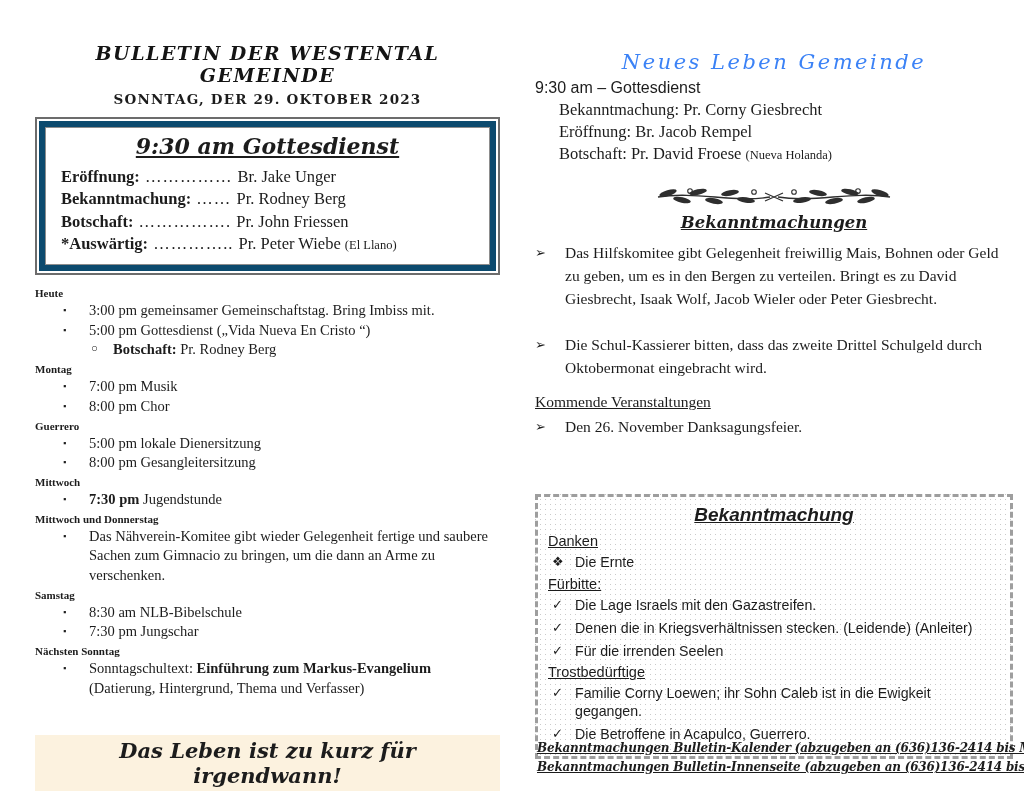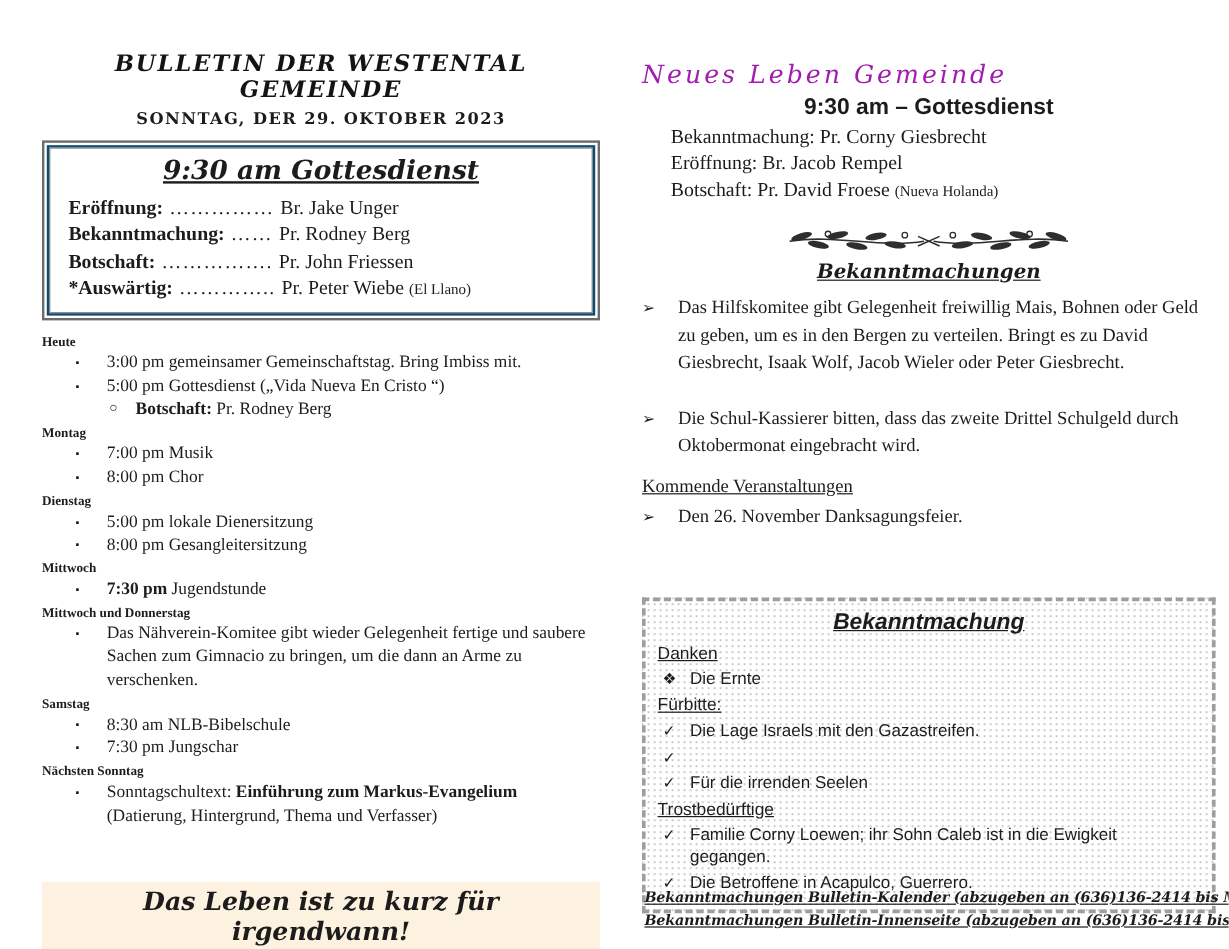--- a/index.html
+++ b/index.html
@@ -5,41 +5,41 @@
   * { margin:0; padding:0; box-sizing:border-box; }
   html,body { background:#ffffff; }
   body { font-family:"Liberation Serif", serif; color:#1c1c1c; }
   .page { position:relative; width:1024px; height:791px; background:#fff; overflow:hidden;padding-left:26px; }
 
   
   .left-col { position:absolute; left:35px; top:42px; width:465px; }
   .bulletin-title { text-align:center; font-family:"DejaVu Serif",serif; font-style:italic; font-weight:bold; font-size:19px; letter-spacing:1.5px; color:#141414; }
   .bulletin-subtitle { text-align:center; font-family:"DejaVu Serif",serif; font-weight:bold; font-size:13.5px; letter-spacing:1.2px; margin-top:5px; }
   .service-box-outer { margin-top:10px; border:2px solid #6c6c6c; padding:2px; }
-  .service-box-inner { border:2px solid #0c4a6e; box-shadow: inset 0 0 0 1px #8d8d8d; padding:6px 16px 10px; }
+  .service-box-inner { border:6px solid #0c4a6e; box-shadow: inset 0 0 0 1px #8d8d8d; padding:6px 16px 10px; }
   .service-title { text-align:center; font-family:"DejaVu Serif",serif; font-style:italic; font-weight:bold; font-size:22px; text-decoration:underline; margin-bottom:7px; }
   .svc-row { font-size:16.5px; line-height:1.35; white-space:nowrap; }
   .svc-label { font-weight:bold; }
   .svc-leader { letter-spacing:1px; }
   .svc-note { font-size:12.5px;margin-top:36px; }
   .schedule { margin-top:11px; font-size:14.5px; line-height:1.36; }
   .day { font-weight:bold; font-size:11px; margin-top:2px; }
   .item { display:flex; padding-left:28px; }
   .item.sub { padding-left:56px; }
   .marker { flex:none; width:26px; }
   .marker.sq { font-size:9px; padding-top:3px; }
   .marker.circ { font-size:11.5px; padding-top:1px; width:22px; }
   .itext b { font-weight:bold; }
   .quote { position:absolute; left:35px; top:735px; width:465px; text-align:center; }
   .quote-inner { display:inline-block; background:#fcf2df; font-family:"DejaVu Serif",serif; font-style:italic; font-weight:bold; font-size:21px; padding:3px 12px 5px; }
 
   
   .right-col { position:absolute; left:535px; top:50px; width:478px; }
-  .nl-title { text-align:left; color:#a21caf; font-family:"DejaVu Serif",serif; font-style:italic; font-size:21px; letter-spacing:2.5px; }
-  .nl-sub { text-align:center; font-family:"Liberation Sans",sans-serif; font-weight:bold; font-size:19px; margin-top:5px; }
+  .nl-title { text-align:center; color:#3b82f6; font-family:"DejaVu Serif",serif; font-style:italic; font-size:21px; letter-spacing:2.5px; }
+  .nl-sub { text-align:left; font-family:"Liberation Sans",sans-serif; font-weight:normal; font-size:16px; margin-top:5px; }
   .nl-lines { margin-top:2px; padding-left:24px; font-size:16.5px; line-height:1.33; }
   .nl-note { font-size:12.5px; }
   .ornament-wrap { text-align:center; margin-top:21px; height:22px; }
   .bk-title { text-align:center; font-family:"DejaVu Serif",serif; font-weight:bold; font-style:italic; font-size:16.5px; text-decoration:underline; margin-top:5px; }
   .arrow-item { display:flex; margin-top:9px; font-size:15.5px; line-height:1.5; }
   .arrow-item.gap { margin-top:22px; }
   .arrow { flex:none; width:30px; font-size:13px; padding-top:2px; }
   .kv-head { margin-top:14px; font-size:15.5px; }
   .kv-head span { text-decoration:underline; }
   .prayer-box { margin-top:56px; border:3px dashed #9e9e9e; padding:4px 10px 12px;
@@ -100,21 +100,21 @@
       <div class="day">Montag</div>
       <div class="item">
         <span class="marker sq">▪</span>
         <span class="itext"><span>7:00 pm Musik</span></span>
       </div>
       <div class="item">
         <span class="marker sq">▪</span>
         <span class="itext"><span>8:00 pm Chor</span></span>
       </div>
 
-      <div class="day">Dienstag</div>
+      <div class="day">Guerrero</div>
       <div class="item">
         <span class="marker sq">▪</span>
         <span class="itext"><span>5:00 pm lokale Dienersitzung</span></span>
       </div>
       <div class="item">
         <span class="marker sq">▪</span>
         <span class="itext"><span>8:00 pm Gesangleitersitzung</span></span>
       </div>
 
       <div class="day">Mittwoch</div>
@@ -216,20 +216,21 @@
         <span>Die Ernte</span>
       </div>
 
       <div class="prayer-sec"><span>Fürbitte:</span></div>
       <div class="prayer-item">
         <span class="pm">✓</span>
         <span>Die Lage Israels mit den Gazastreifen.</span>
       </div>
       <div class="prayer-item">
         <span class="pm">✓</span>
+        <span>Denen die in Kriegsverhältnissen stecken. (Leidende) (Anleiter)</span>
       </div>
       <div class="prayer-item">
         <span class="pm">✓</span>
         <span>Für die irrenden Seelen</span>
       </div>
 
       <div class="prayer-sec"><span>Trostbedürftige</span></div>
       <div class="prayer-item">
         <span class="pm">✓</span>
         <span>Familie Corny Loewen; ihr Sohn Caleb ist in die Ewigkeit gegangen.</span>

